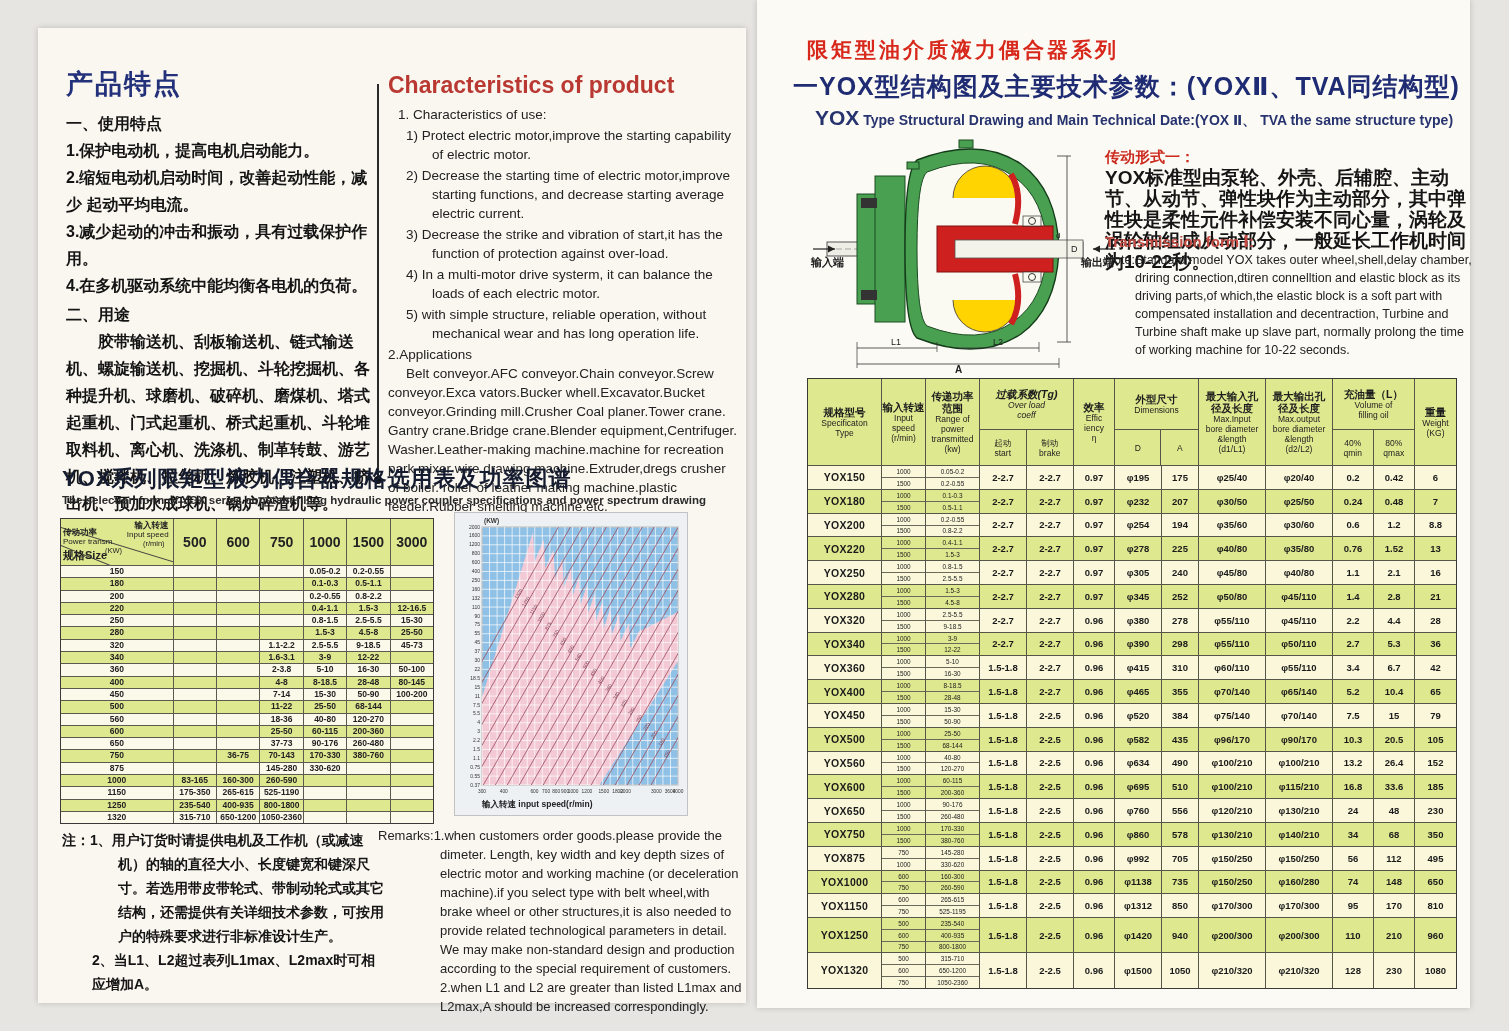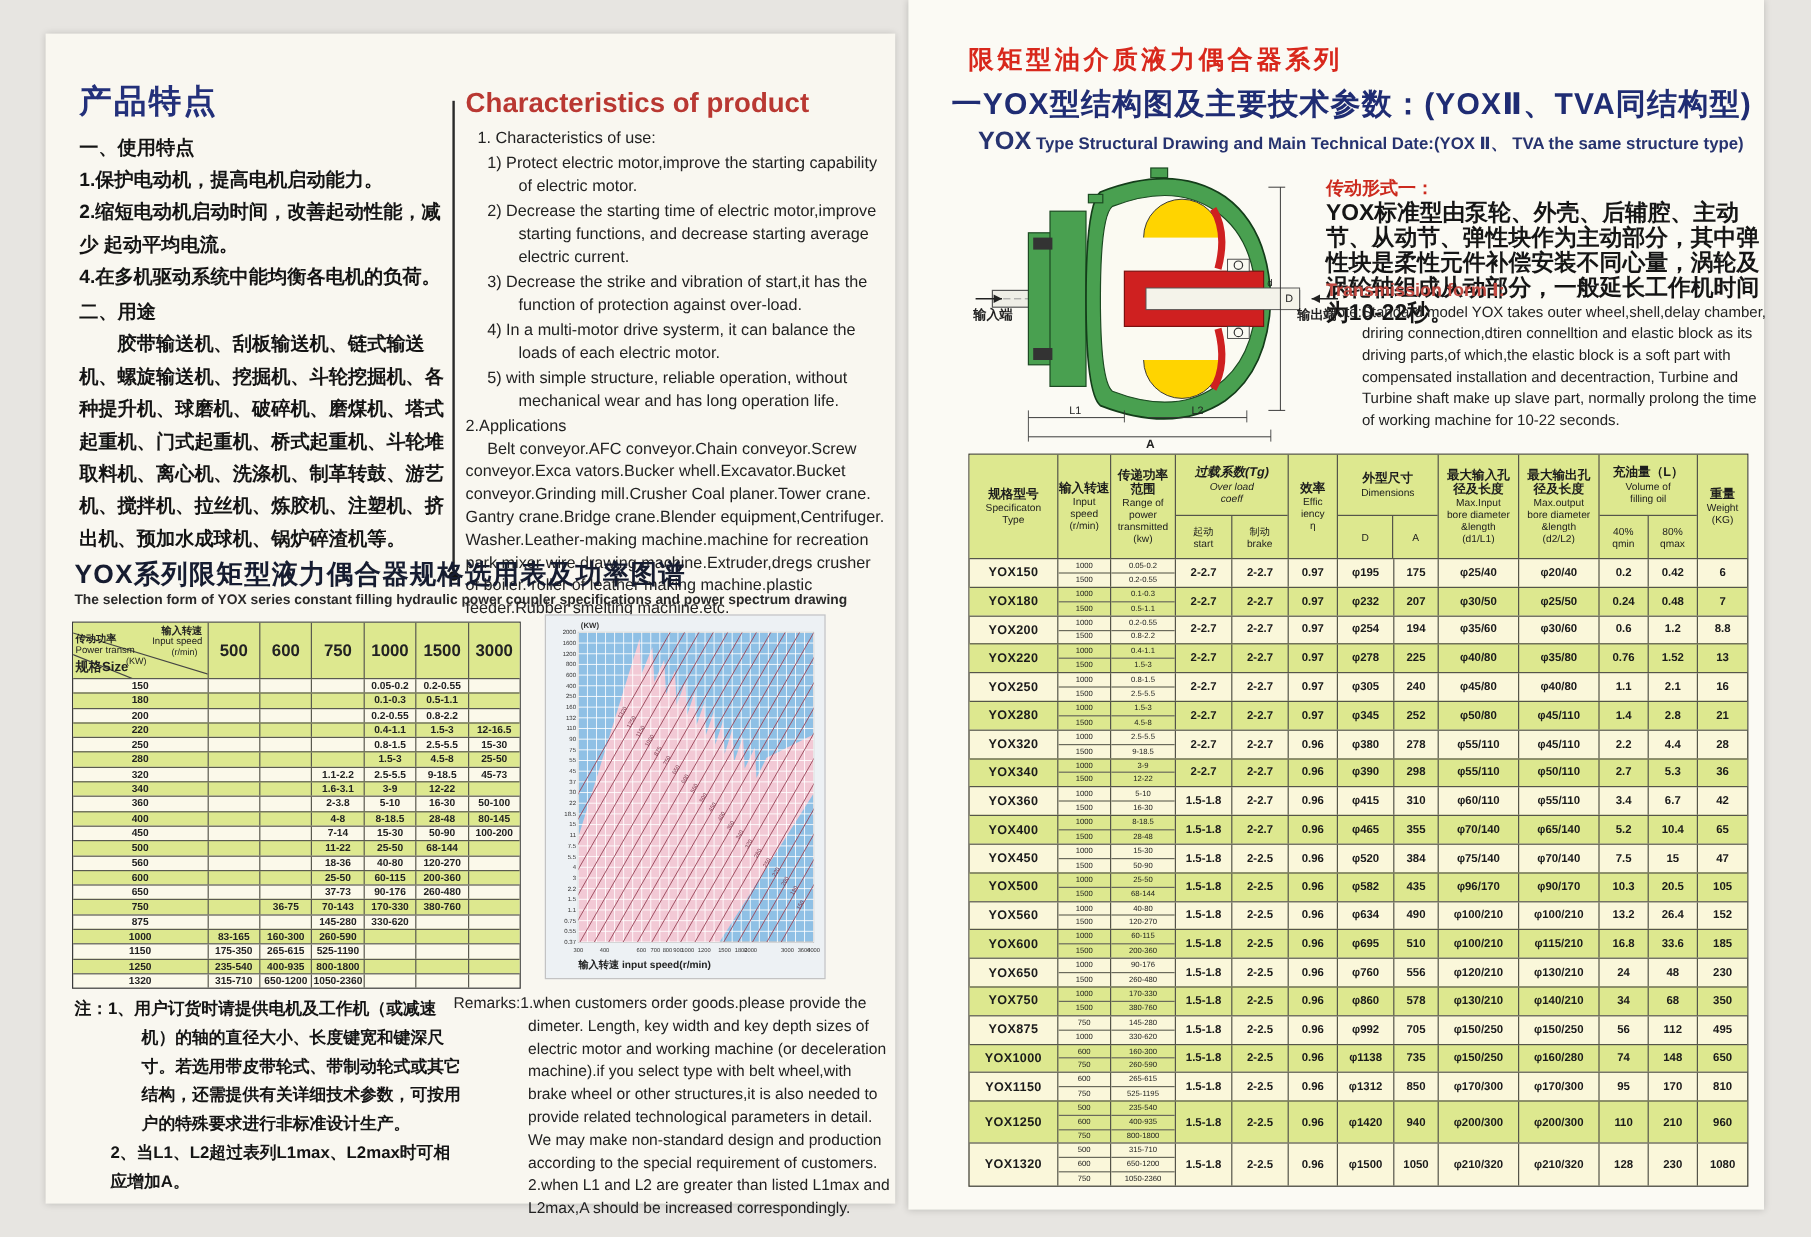--- a/index.html
+++ b/index.html
@@ -74,20 +74,21 @@
 <div class="canvas">
 
   <div class="page" style="left:38px;top:28px;width:708px;height:975px;">
 
     <div class="abs" style="left:28px;top:38px;width:312px;">
       <div class="zh-title">产品特点</div>
       <div class="zh-body" style="margin-top:8px;">一、使用特点</div>
       <div class="zh-body">
           <div class="feat-item">1.保护电动机，提高电机启动能力。</div>
           <div class="feat-item">2.缩短电动机启动时间，改善起动性能，减少 起动平均电流。</div>
+          <div class="feat-item">3.减少起动的冲击和振动，具有过载保护作用。</div>
           <div class="feat-item">4.在多机驱动系统中能均衡各电机的负荷。</div>
         </div>
       <div class="zh-body" style="margin-top:2px;">二、用途</div>
       <div class="zh-body" style="text-indent:32px;">胶带输送机、刮板输送机、链式输送机、螺旋输送机、挖掘机、斗轮挖掘机、各种提升机、球磨机、破碎机、磨煤机、塔式起重机、门式起重机、桥式起重机、斗轮堆取料机、离心机、洗涤机、制革转鼓、游艺机、搅拌机、拉丝机、炼胶机、注塑机、挤出机、预加水成球机、锅炉碎渣机等。</div>
     </div>
 
     <div class="divider abs" style="left:339px;top:56px;height:392px;"></div>
     <div class="divider-dot abs" style="left:336px;top:448px;"></div>
 
     <div class="abs" style="left:350px;top:44px;width:352px;">
@@ -892,21 +893,21 @@
             </div>
             <div class="scell" style="width: 47px;">1.5-1.8</div>
             <div class="scell" style="width: 47px;">2-2.5</div>
             <div class="scell" style="width: 41px;">0.96</div>
             <div class="scell" style="width: 47px;">φ520</div>
             <div class="scell" style="width: 37px;">384</div>
             <div class="scell" style="width: 67px;">φ75/140</div>
             <div class="scell" style="width: 67px;">φ70/140</div>
             <div class="scell" style="width: 41px;">7.5</div>
             <div class="scell" style="width: 41px;">15</div>
-            <div class="scell" style="width: 41px;">47</div>
+            <div class="scell" style="width: 41px;">79</div>
           </div>
           <div class="srow alt" style="height: 22.8px;">
             <div class="scell model" style="width: 74px;">YOX500</div>
             <div class="scell subcol" style="width: 44px;">
               <div class="subline">1000</div>
               <div class="subline">1500</div>
             </div>
             <div class="scell subcol" style="width: 54px;">
               <div class="subline">25-50</div>
               <div class="subline">68-144</div>

